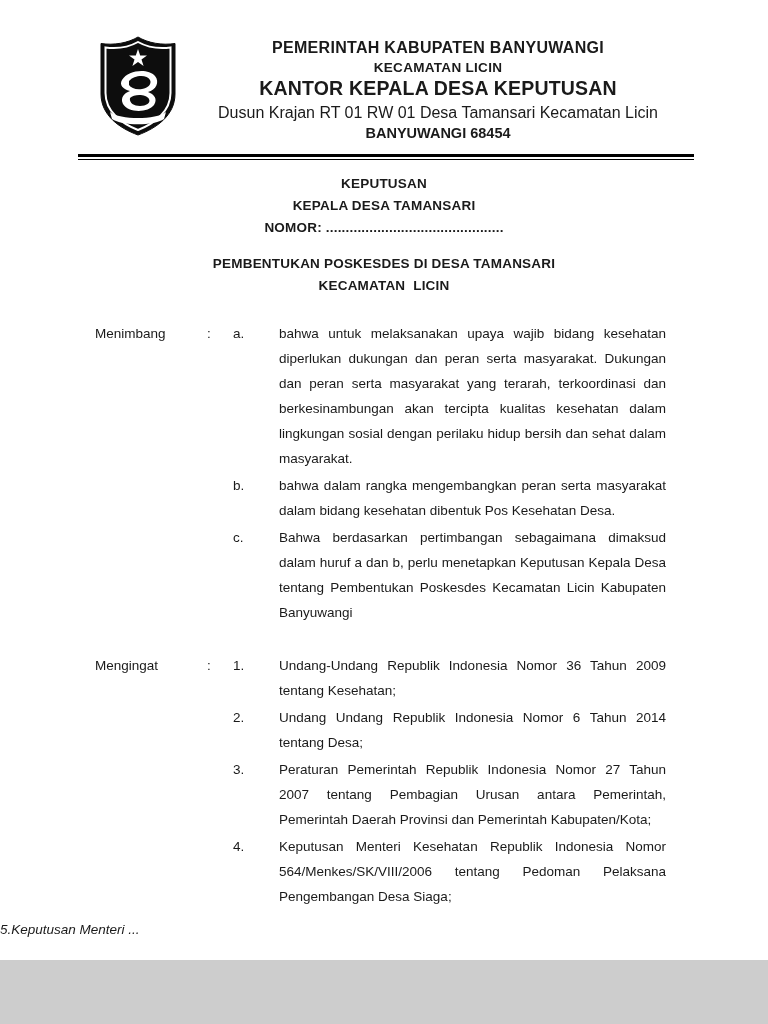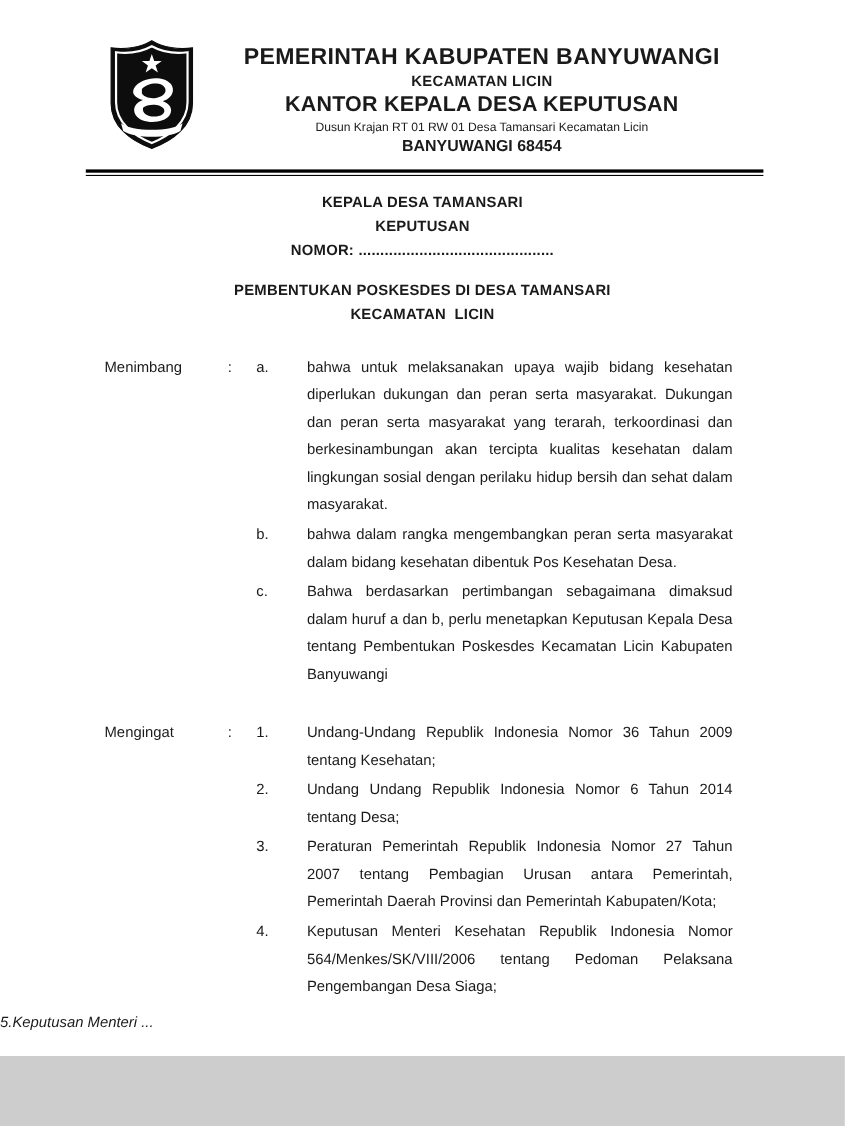--- a/index.html
+++ b/index.html
@@ -31,24 +31,24 @@
     height: 100px;
     flex: 0 0 80px;
     margin-left: 8px;
   }
   .lh-text {
     flex: 1;
     text-align: center;
     line-height: 1.3;
     padding-top: 2px;
   }
-  .lh1 { font-size: 21px; font-weight: bold; letter-spacing: .3px; }
+  .lh1 { font-size: 16px; font-weight: bold; letter-spacing: .3px; }
   .lh2 { font-size: 13.5px; font-weight: bold; letter-spacing: .3px; }
   .lh3 { font-size: 19.5px; font-weight: bold; letter-spacing: .2px; }
-  .lh4 { font-size: 11px; margin-top: 1px; }
+  .lh4 { font-size: 16px; margin-top: 1px; }
   .lh5 { font-size: 14.5px; font-weight: bold; margin-top: 1px; }
   
   .rule {
     margin: 11px 74px 0 78px;
     border-top: 3px solid #000;
   }
   .rule::after {
     content: "";
     display: block;
     margin-top: 2px;
@@ -131,22 +131,22 @@
       <div class="lh2">KECAMATAN LICIN</div>
       <div class="lh3">KANTOR KEPALA DESA KEPUTUSAN</div>
       <div class="lh4">Dusun Krajan RT 01 RW 01 Desa Tamansari Kecamatan Licin</div>
       <div class="lh5">BANYUWANGI 68454</div>
     </div>
   </div>
 
   <div class="rule"></div>
 
   <div class="title-block">
+    <div>KEPUTUSAN</div>
     <div>KEPALA DESA TAMANSARI</div>
-    <div>KEPUTUSAN</div>
     <div>NOMOR: .............................................</div>
     <div class="subject">PEMBENTUKAN POSKESDES DI DESA TAMANSARI</div>
     <div class="subject" style="margin-top:0;">KECAMATAN  LICIN</div>
   </div>
 
   <div class="doc-body">
 
     <div class="section menimbang">
       <div class="sec-label">Menimbang</div>
       <div class="sec-colon">:</div>

